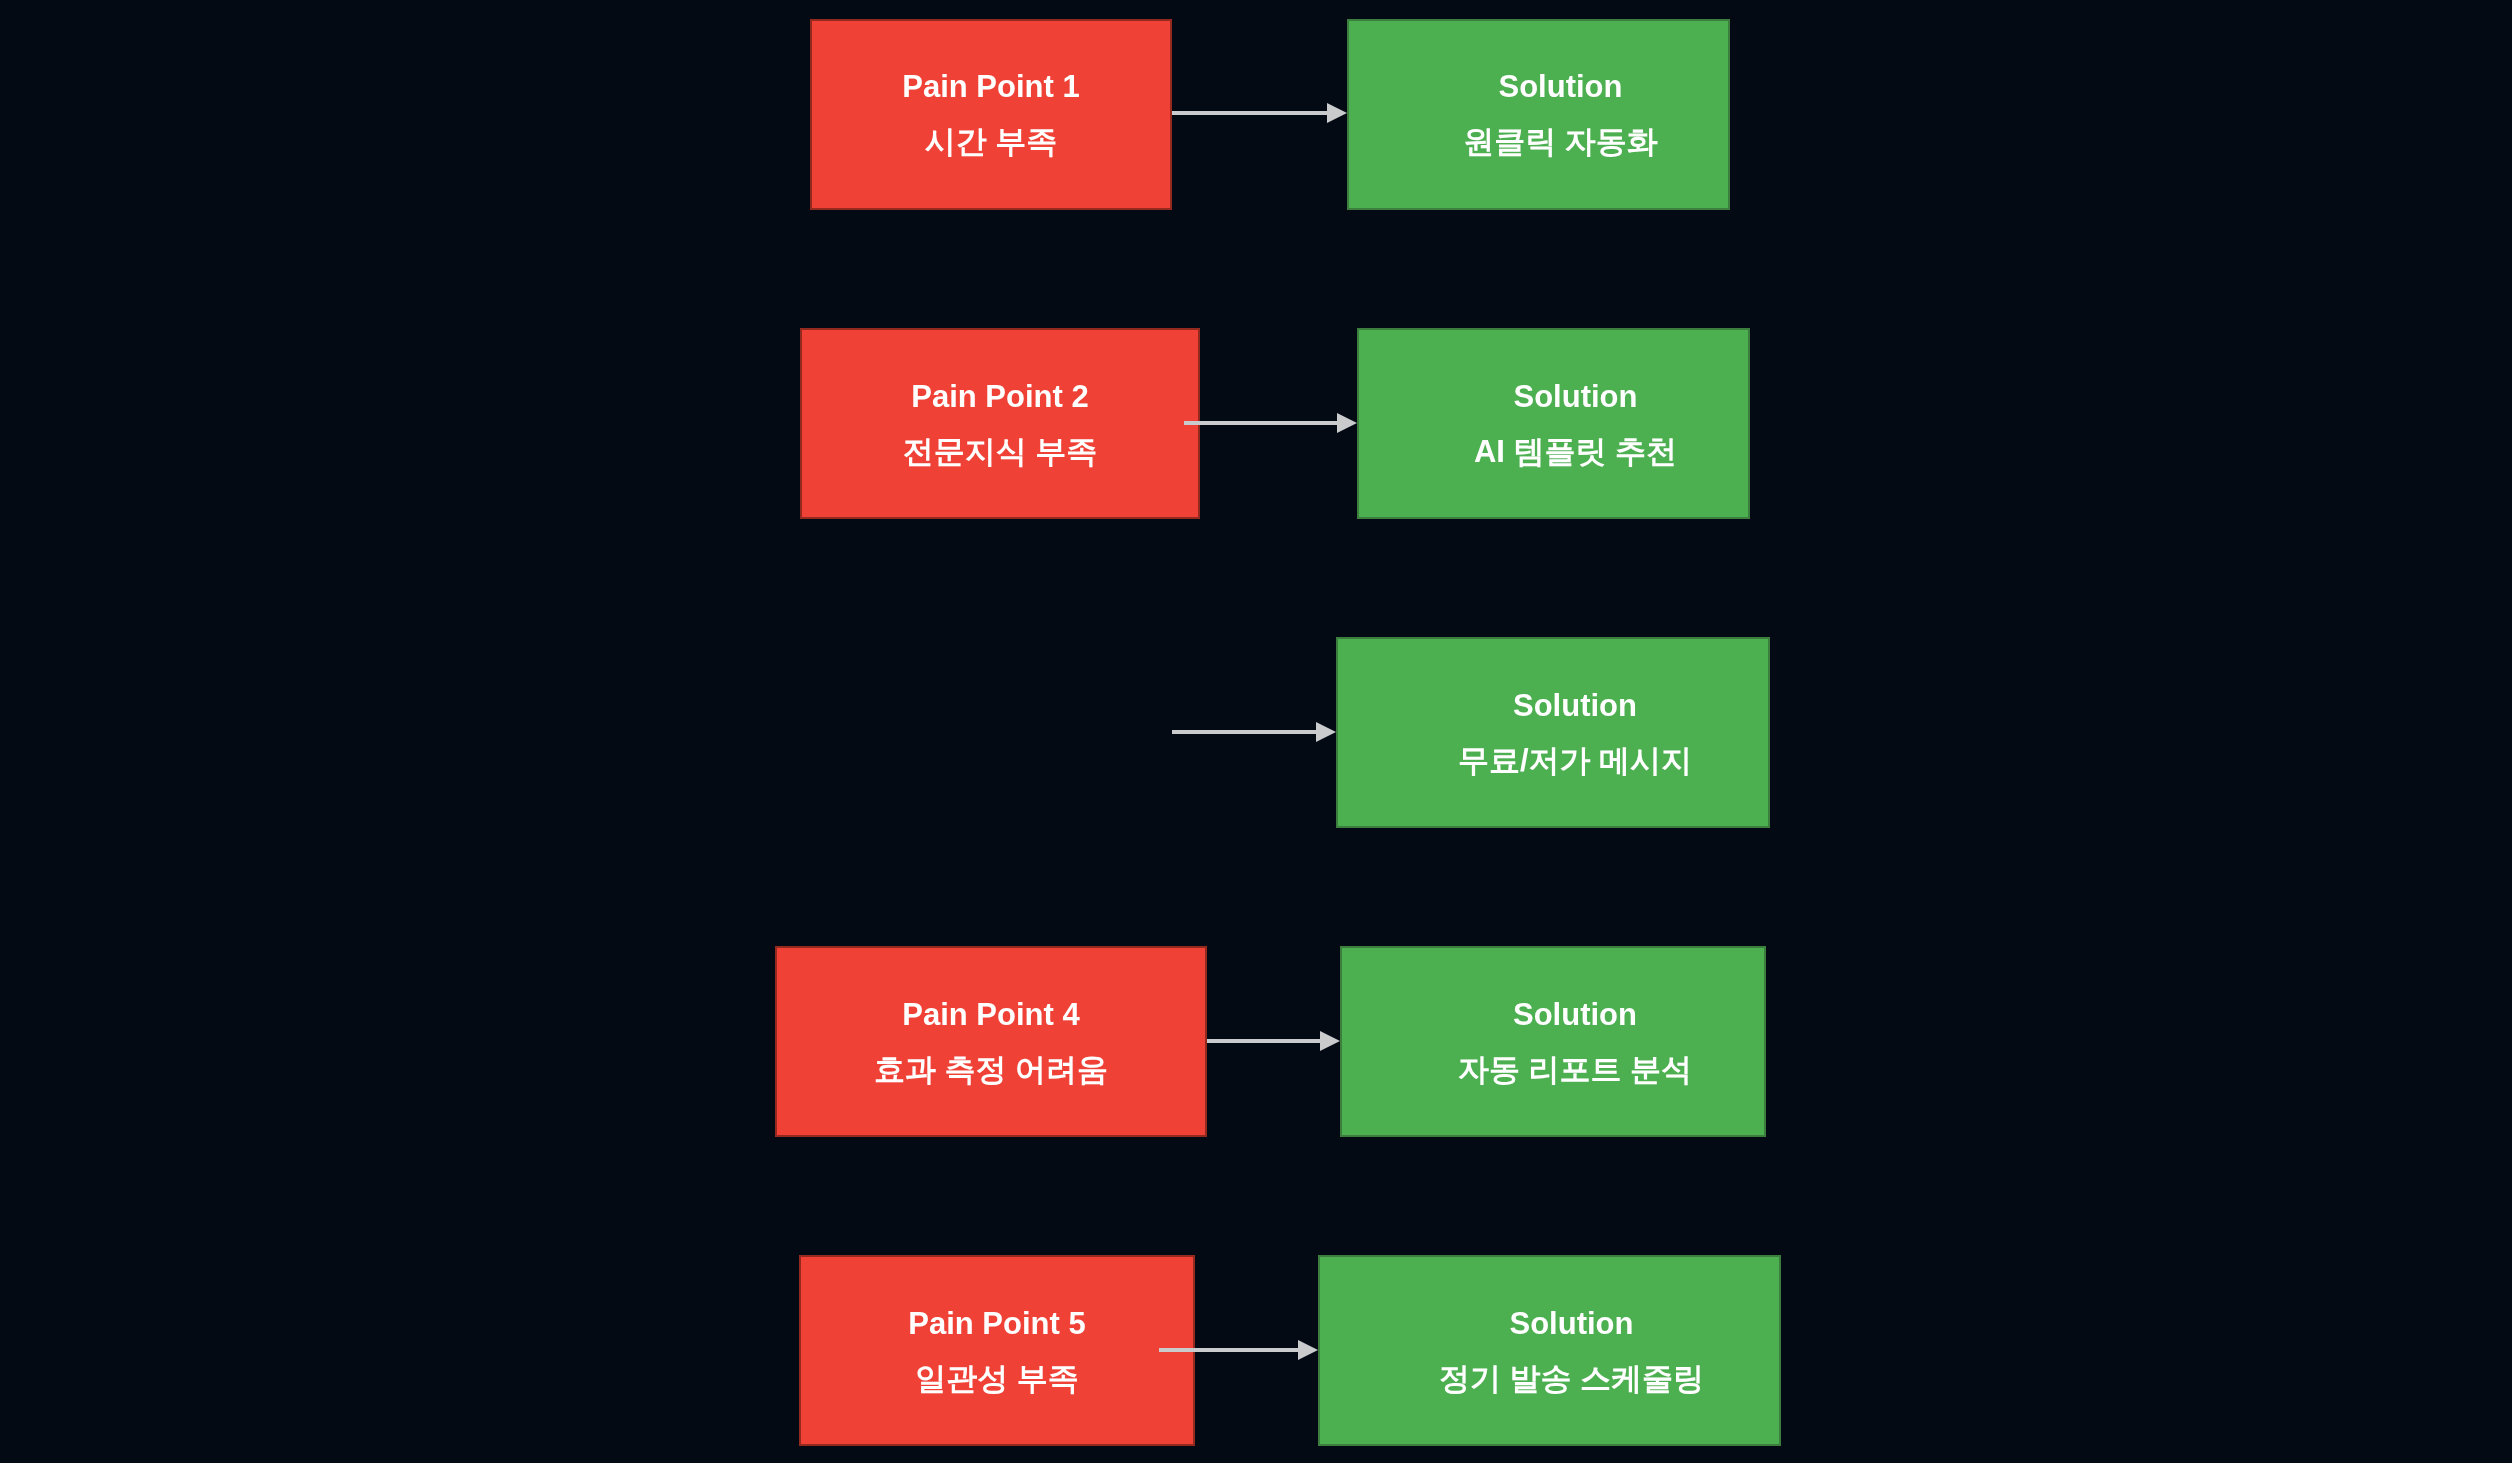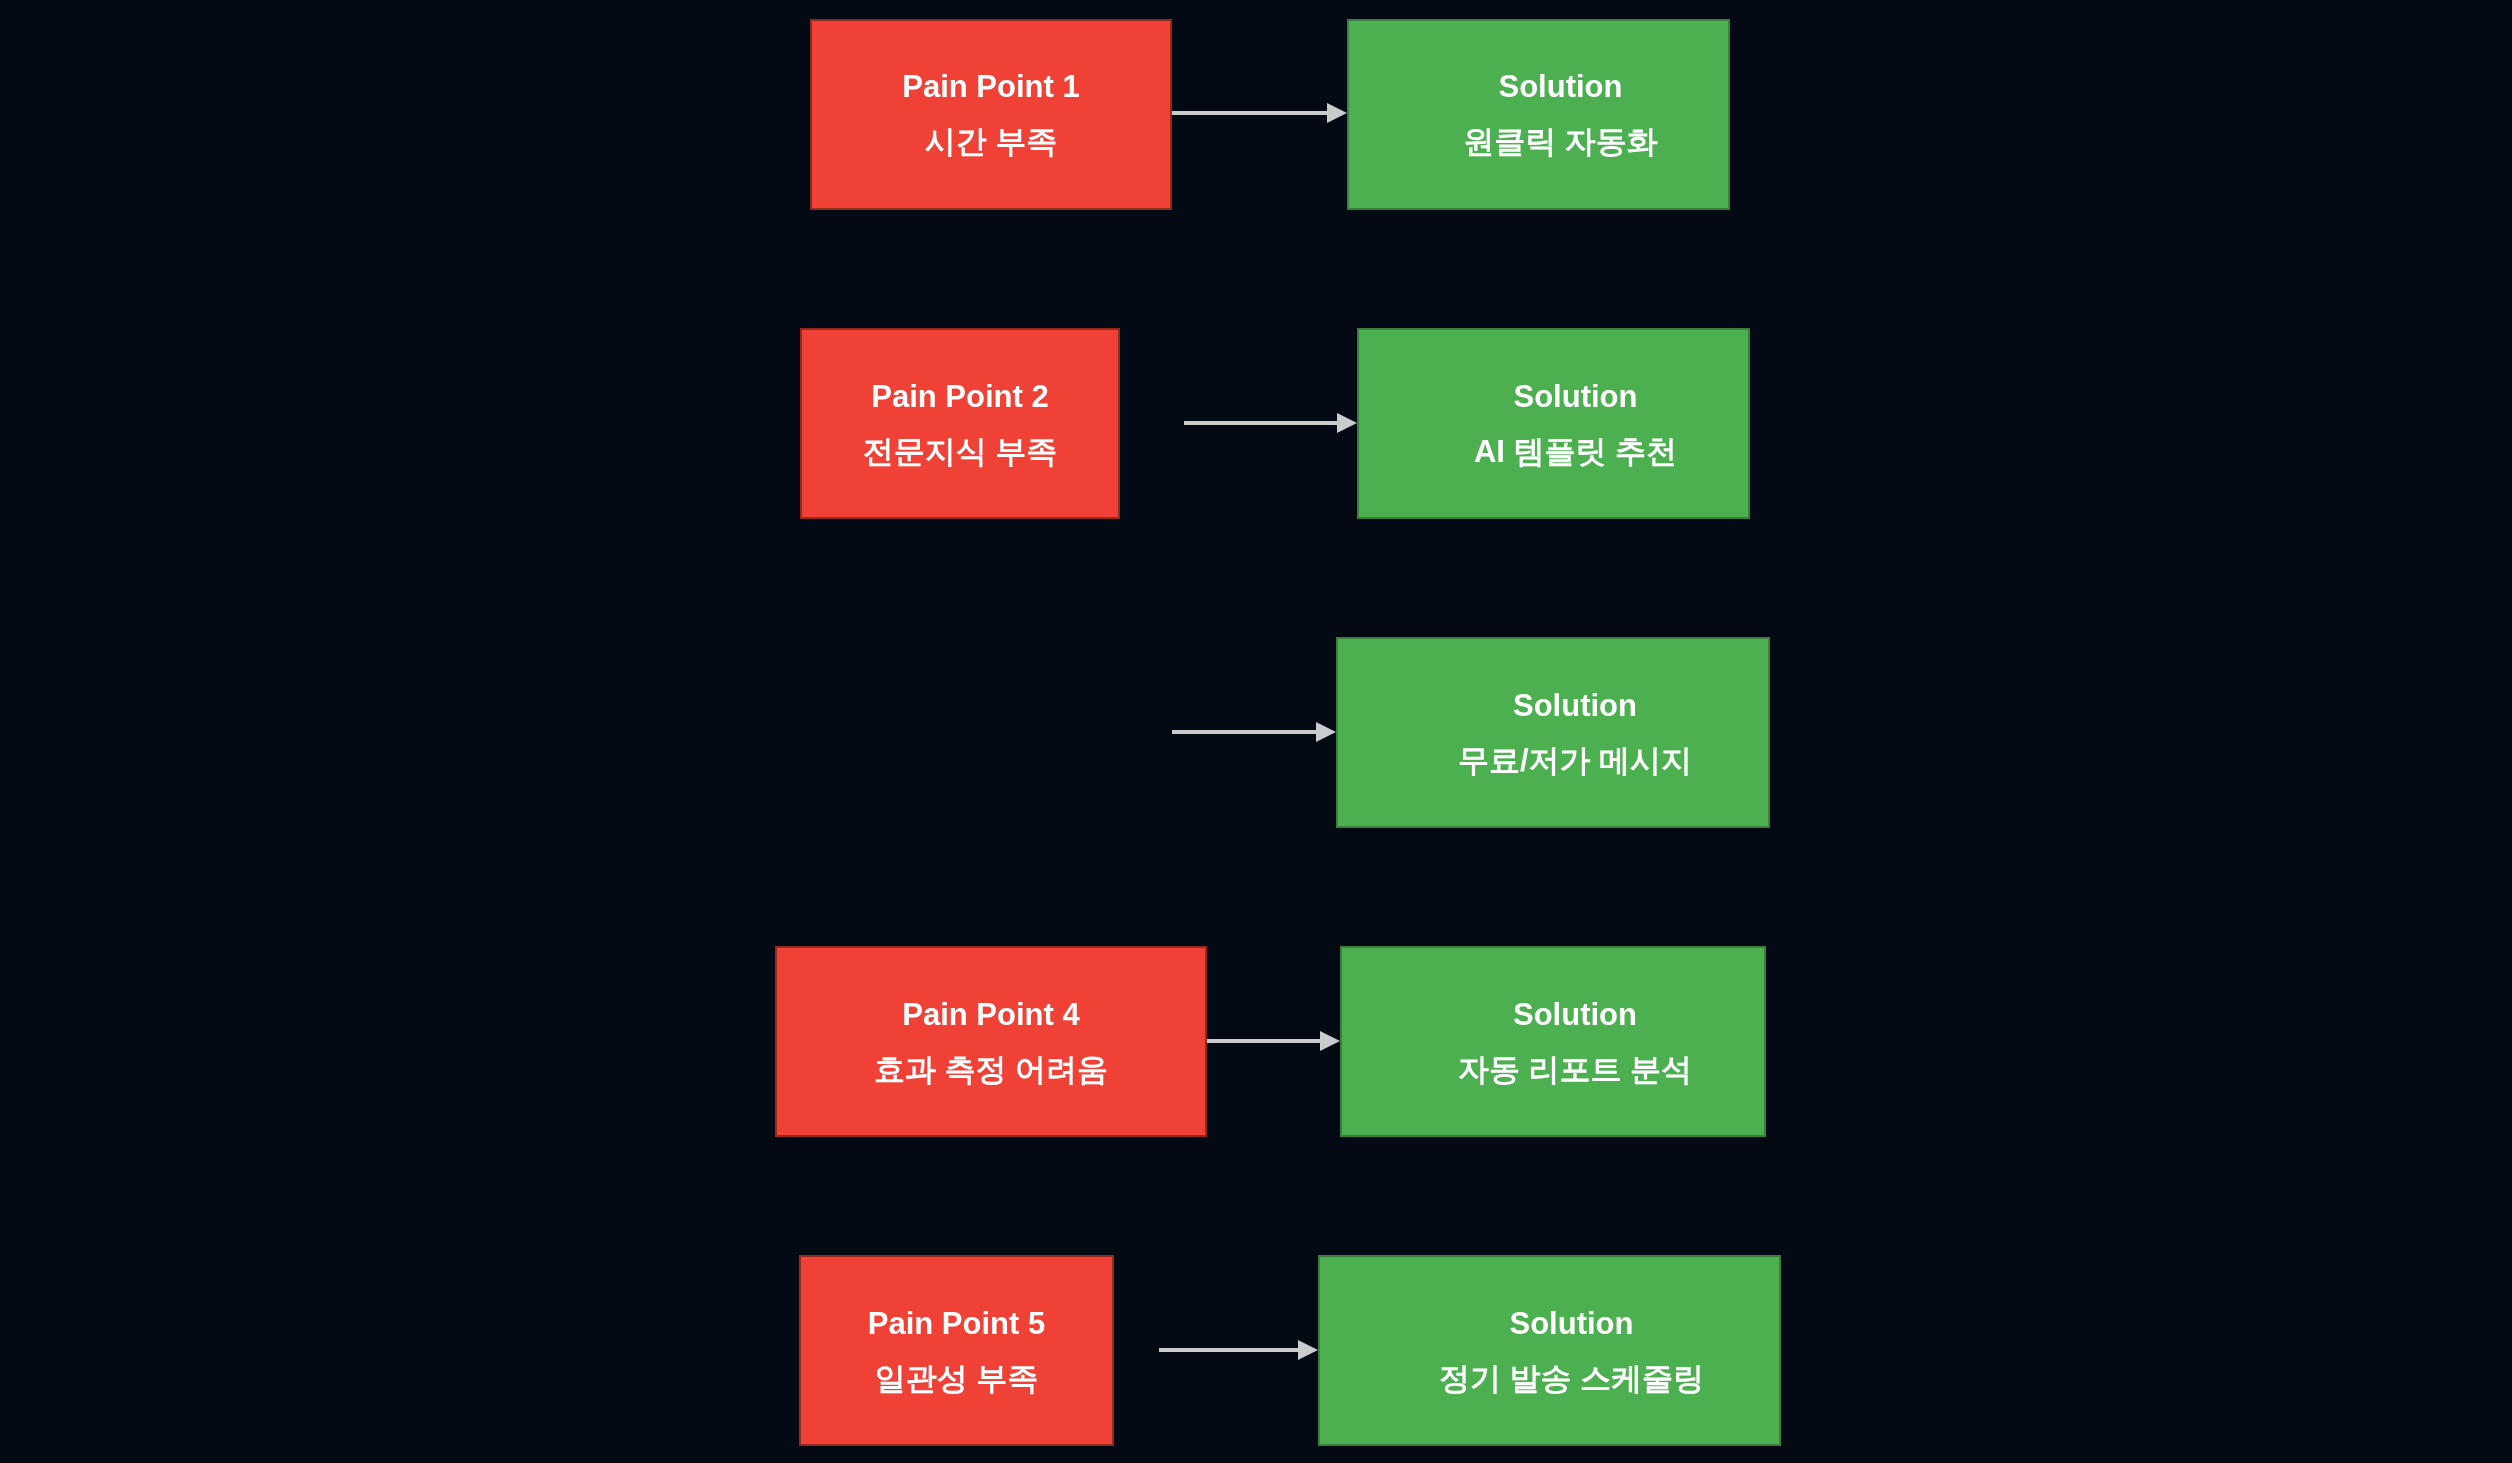--- a/index.html
+++ b/index.html
@@ -71,21 +71,21 @@
   </div>
   <div class="arrow" style="left:1172px; top:103px; width:175px;">
     <div class="arrow-line"></div>
     <div class="arrow-head"></div>
   </div>
   <div class="box solution" style="left:1347px; top:18.5px; width:383px;">
     <div class="title">Solution</div>
     <div class="subtitle">원클릭 자동화</div>
   </div>
 
-  <div class="box pain" style="left:800px; top:328px; width:320px;">
+  <div class="box pain" style="left:800px; top:328px; width:400px;">
     <div class="title">Pain Point 2</div>
     <div class="subtitle">전문지식 부족</div>
   </div>
   <div class="arrow" style="left:1184px; top:413px; width:173px;">
     <div class="arrow-line"></div>
     <div class="arrow-head"></div>
   </div>
   <div class="box solution" style="left:1357px; top:328px; width:393px;">
     <div class="title">Solution</div>
     <div class="subtitle">AI 템플릿 추천</div>
@@ -106,21 +106,21 @@
   </div>
   <div class="arrow" style="left:1207px; top:1031px; width:133px;">
     <div class="arrow-line"></div>
     <div class="arrow-head"></div>
   </div>
   <div class="box solution" style="left:1340px; top:946px; width:426px;">
     <div class="title">Solution</div>
     <div class="subtitle">자동 리포트 분석</div>
   </div>
 
-  <div class="box pain" style="left:799px; top:1255px; width:315px;">
+  <div class="box pain" style="left:799px; top:1255px; width:396px;">
     <div class="title">Pain Point 5</div>
     <div class="subtitle">일관성 부족</div>
   </div>
   <div class="arrow" style="left:1159px; top:1340px; width:159px;">
     <div class="arrow-line"></div>
     <div class="arrow-head"></div>
   </div>
   <div class="box solution" style="left:1318px; top:1255px; width:463px;">
     <div class="title">Solution</div>
     <div class="subtitle">정기 발송 스케줄링</div>

